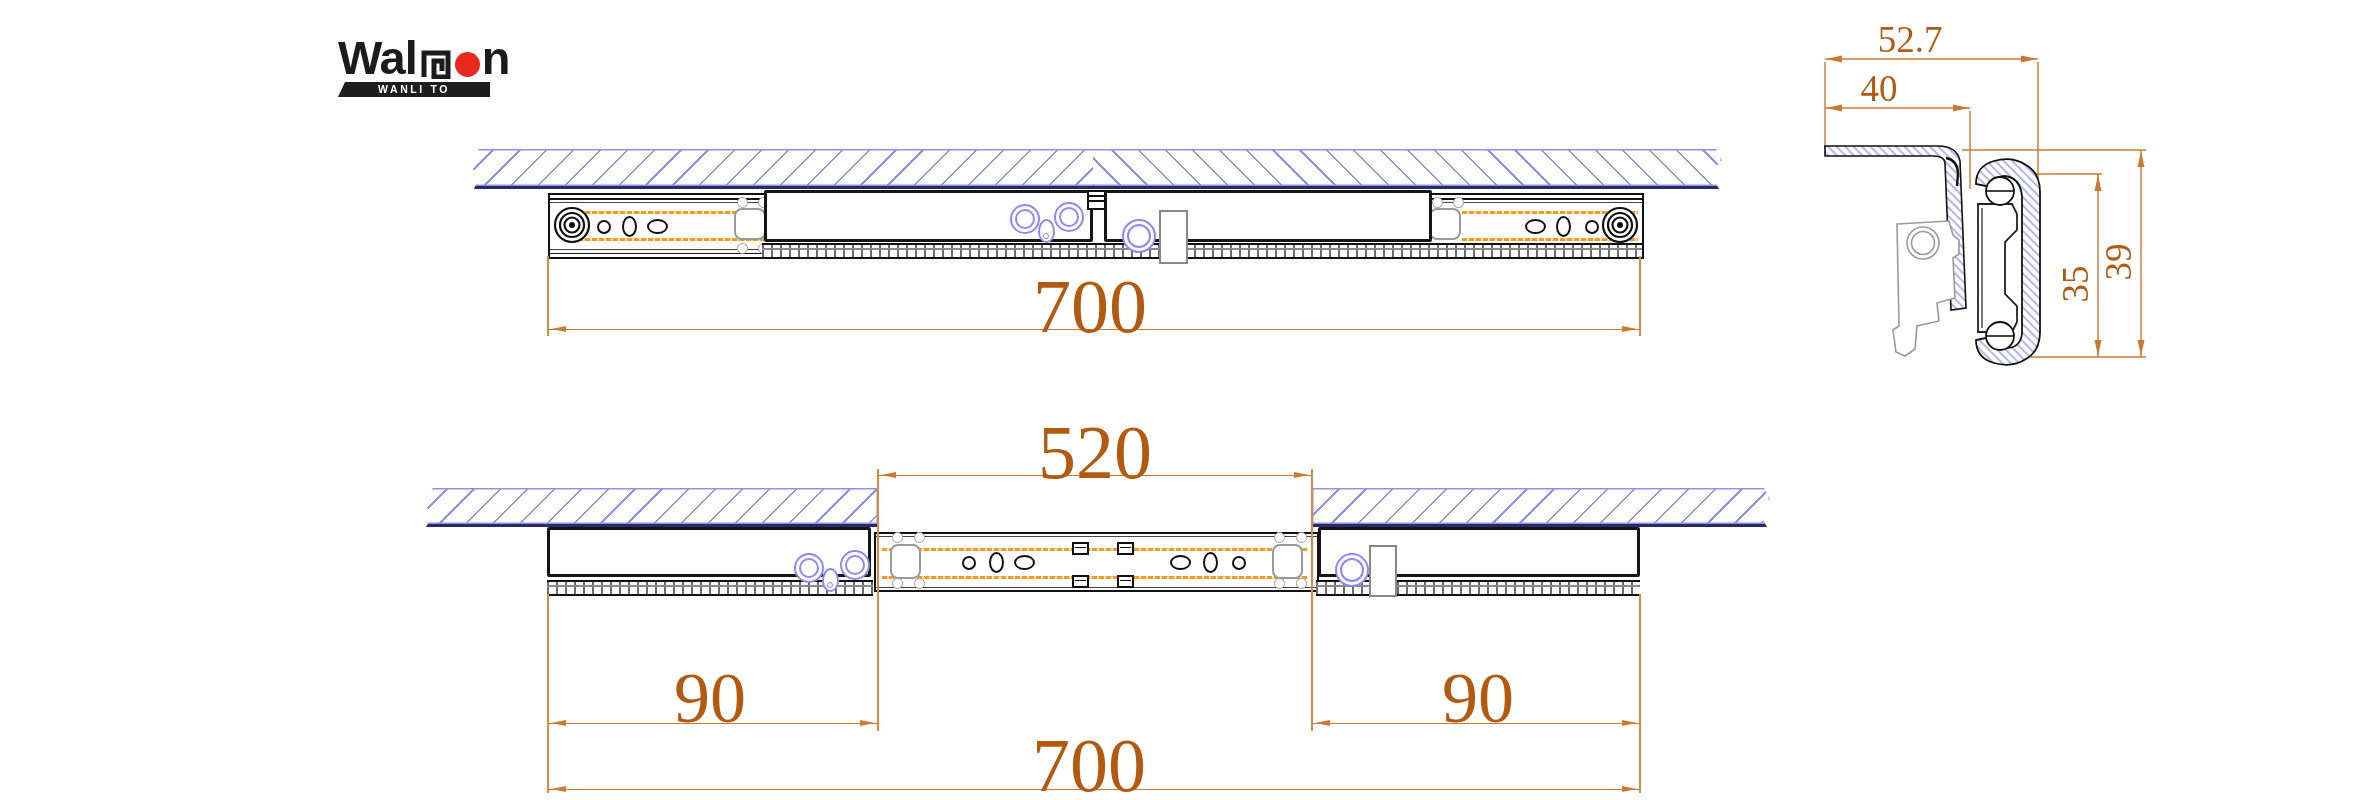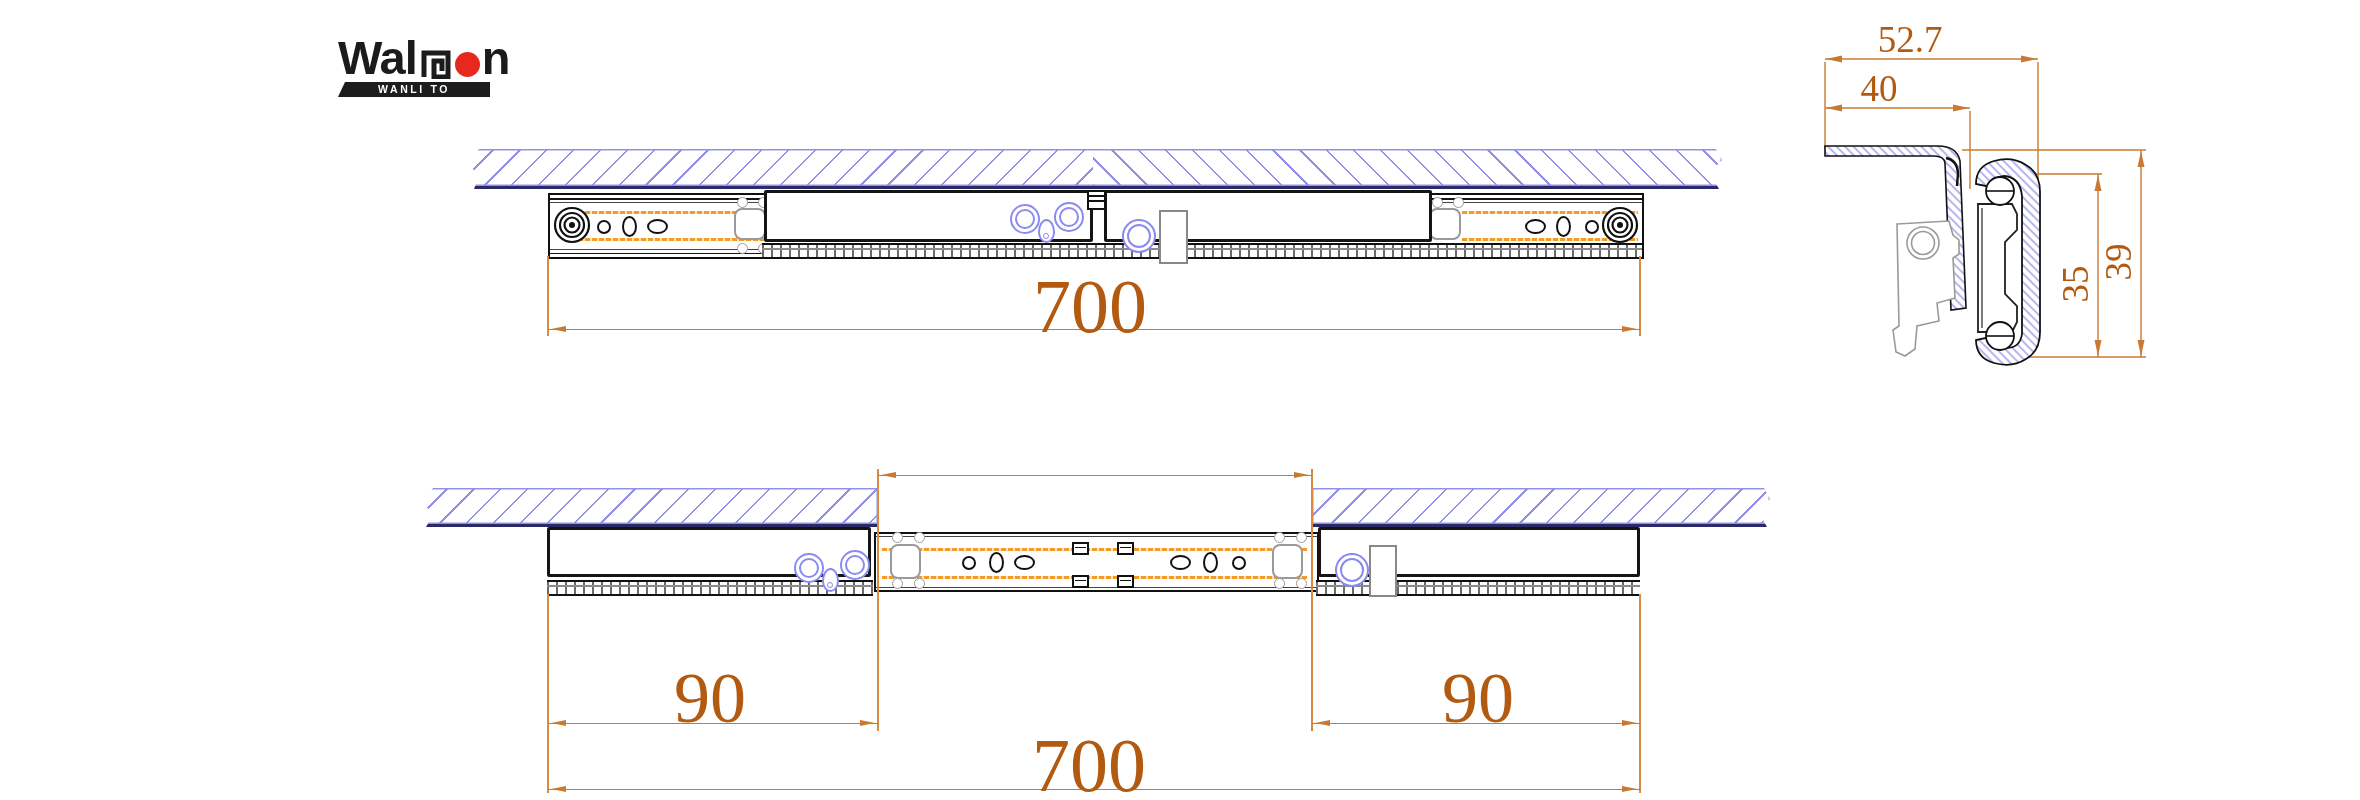--- a/index.html
+++ b/index.html
@@ -279,20 +279,21 @@
     </div>
     <div class="tab" style="left:822px;top:18px;width:24px;height:48px;"></div>
   </div>
 
   <div class="ext" style="left:547px;top:594px;height:199px;"></div>
   <div class="ext" style="left:1639px;top:594px;height:199px;"></div>
   <div class="ext" style="left:877px;top:469px;height:262px;"></div>
   <div class="ext" style="left:1311px;top:469px;height:262px;"></div>
 
   <div class="dim-h" style="left:878px;top:475px;width:434px;"></div>
+  <div class="dim-text f76" style="left:945px;top:414px;width:300px;">520</div>
 
   <div class="dim-h" style="left:548px;top:723px;width:330px;"></div>
   <div class="dim-text f72" style="left:610px;top:662px;width:200px;">90</div>
 
   <div class="dim-h" style="left:1312px;top:723px;width:328px;"></div>
   <div class="dim-text f72" style="left:1378px;top:662px;width:200px;">90</div>
 
   <div class="dim-h" style="left:548px;top:789px;width:1092px;"></div>
   <div class="dim-text f76" style="left:939px;top:727px;width:300px;">700</div>
 

